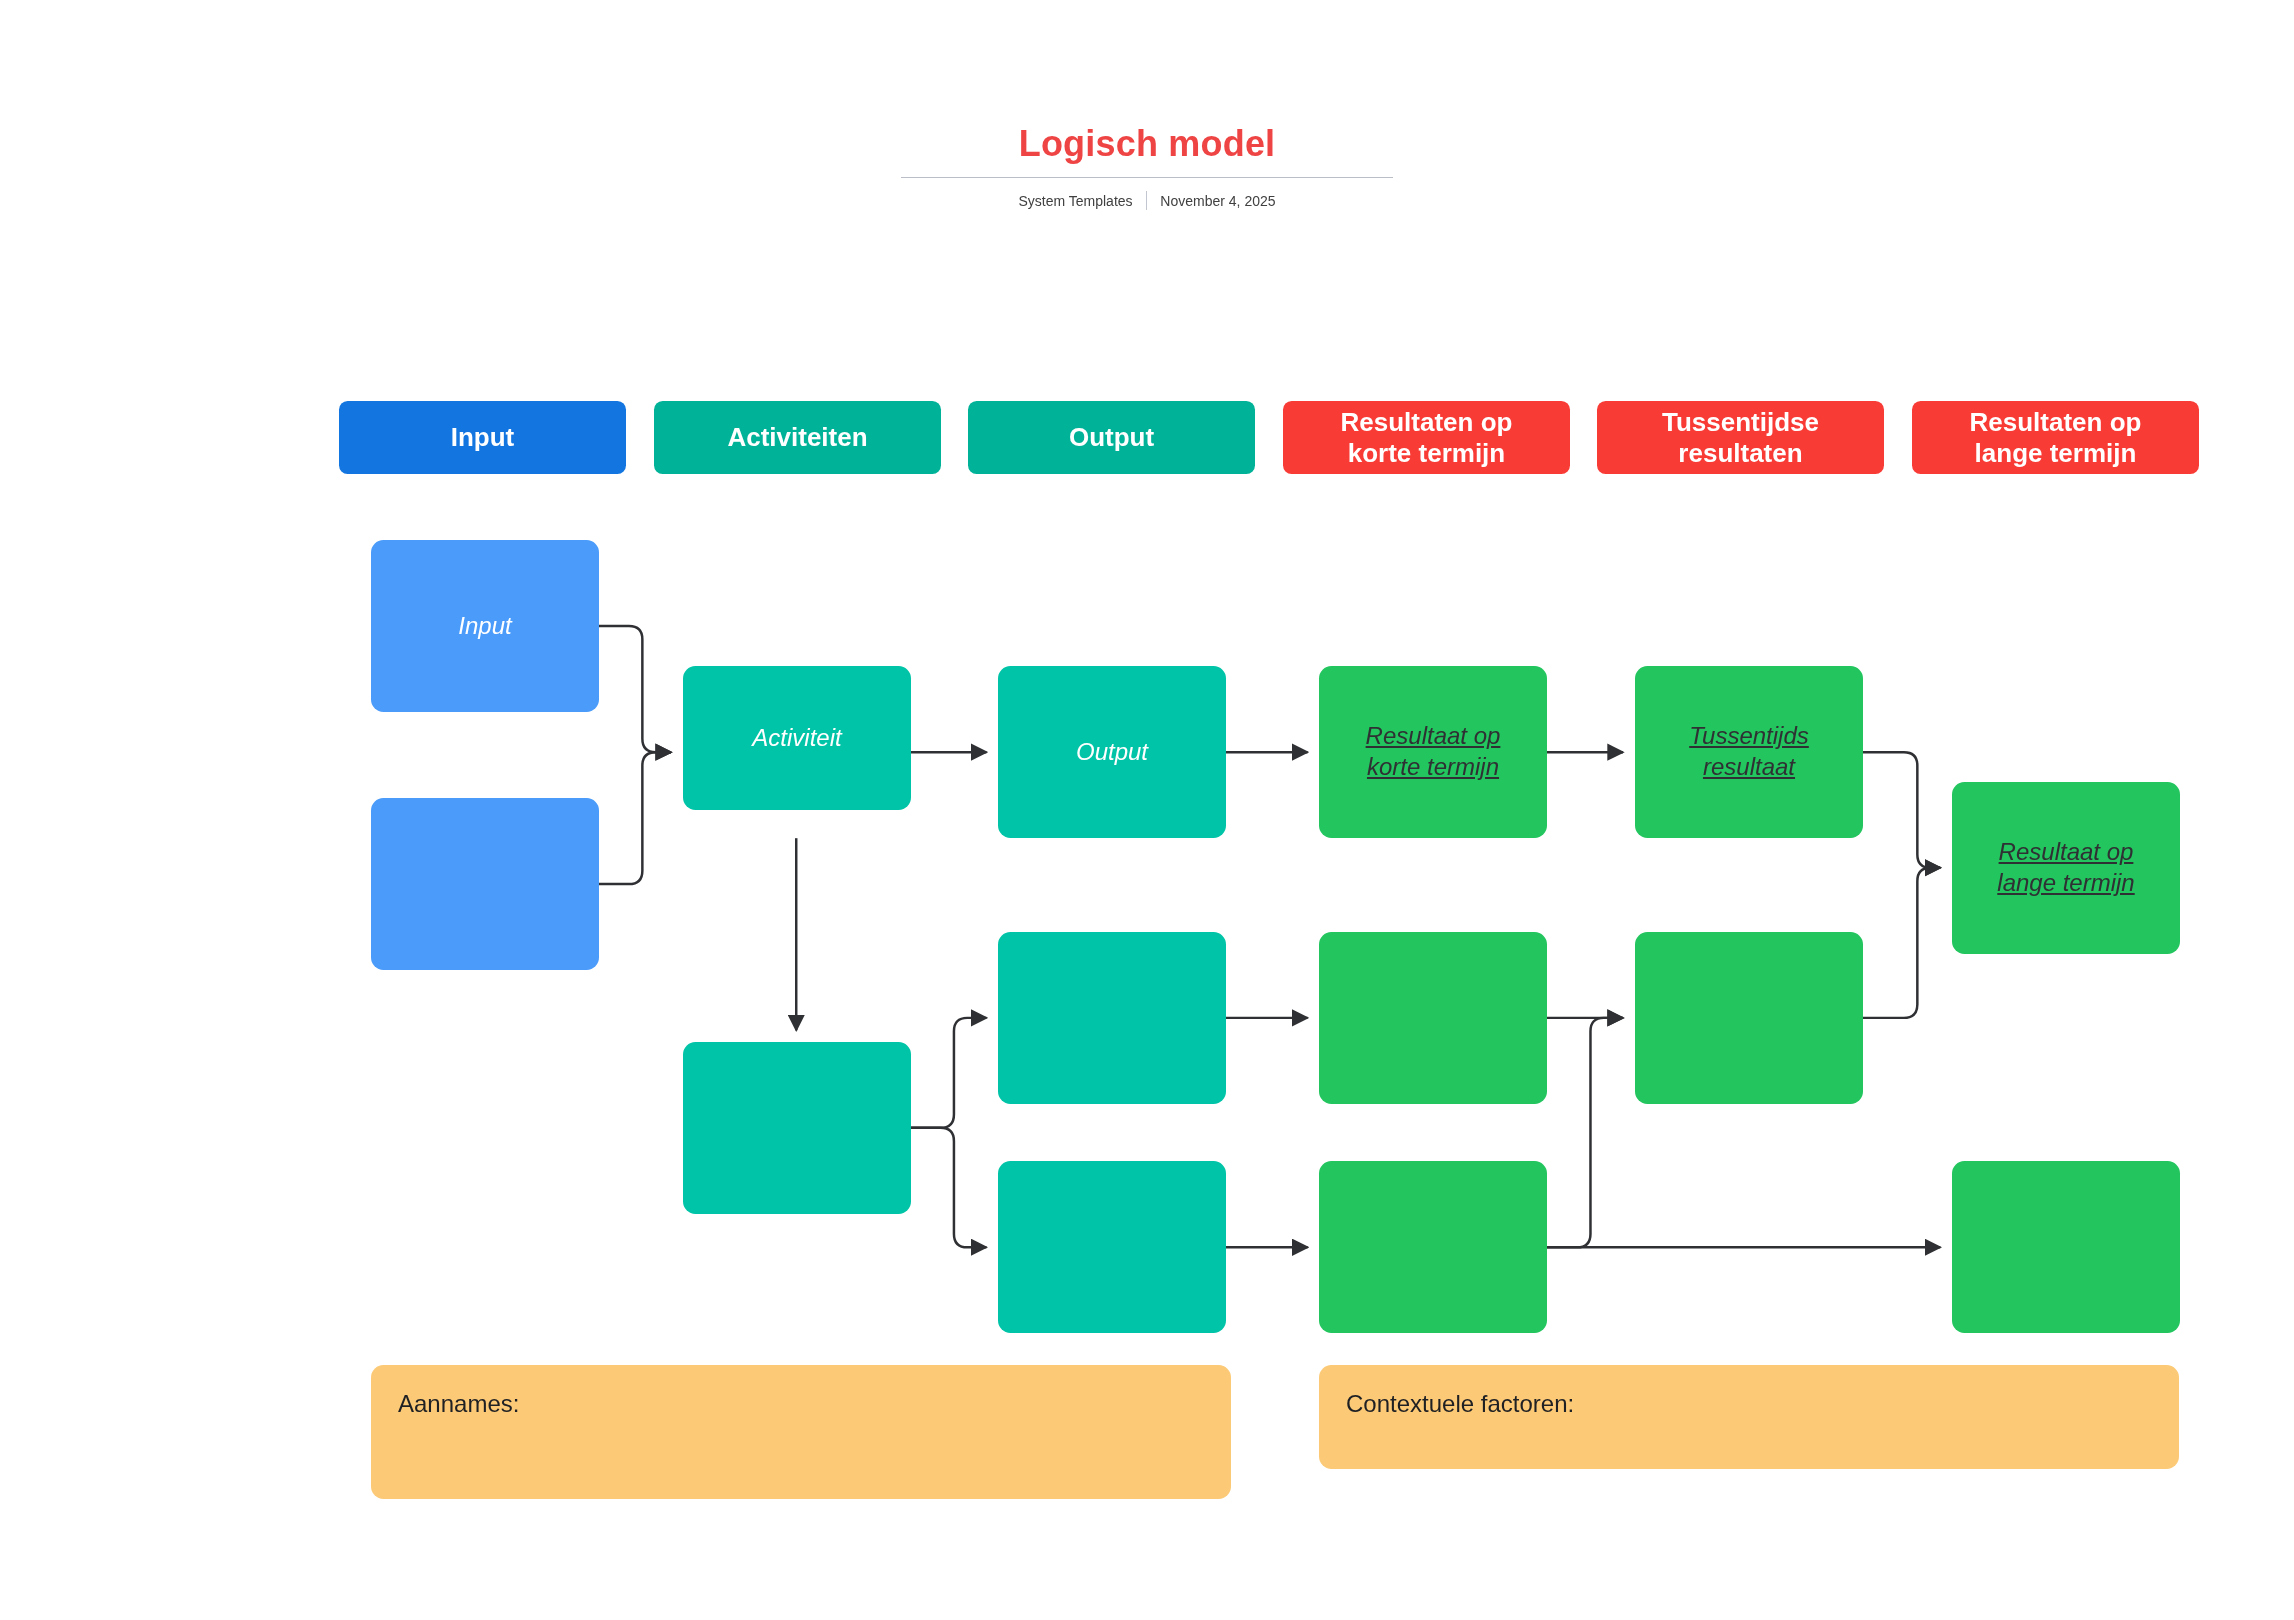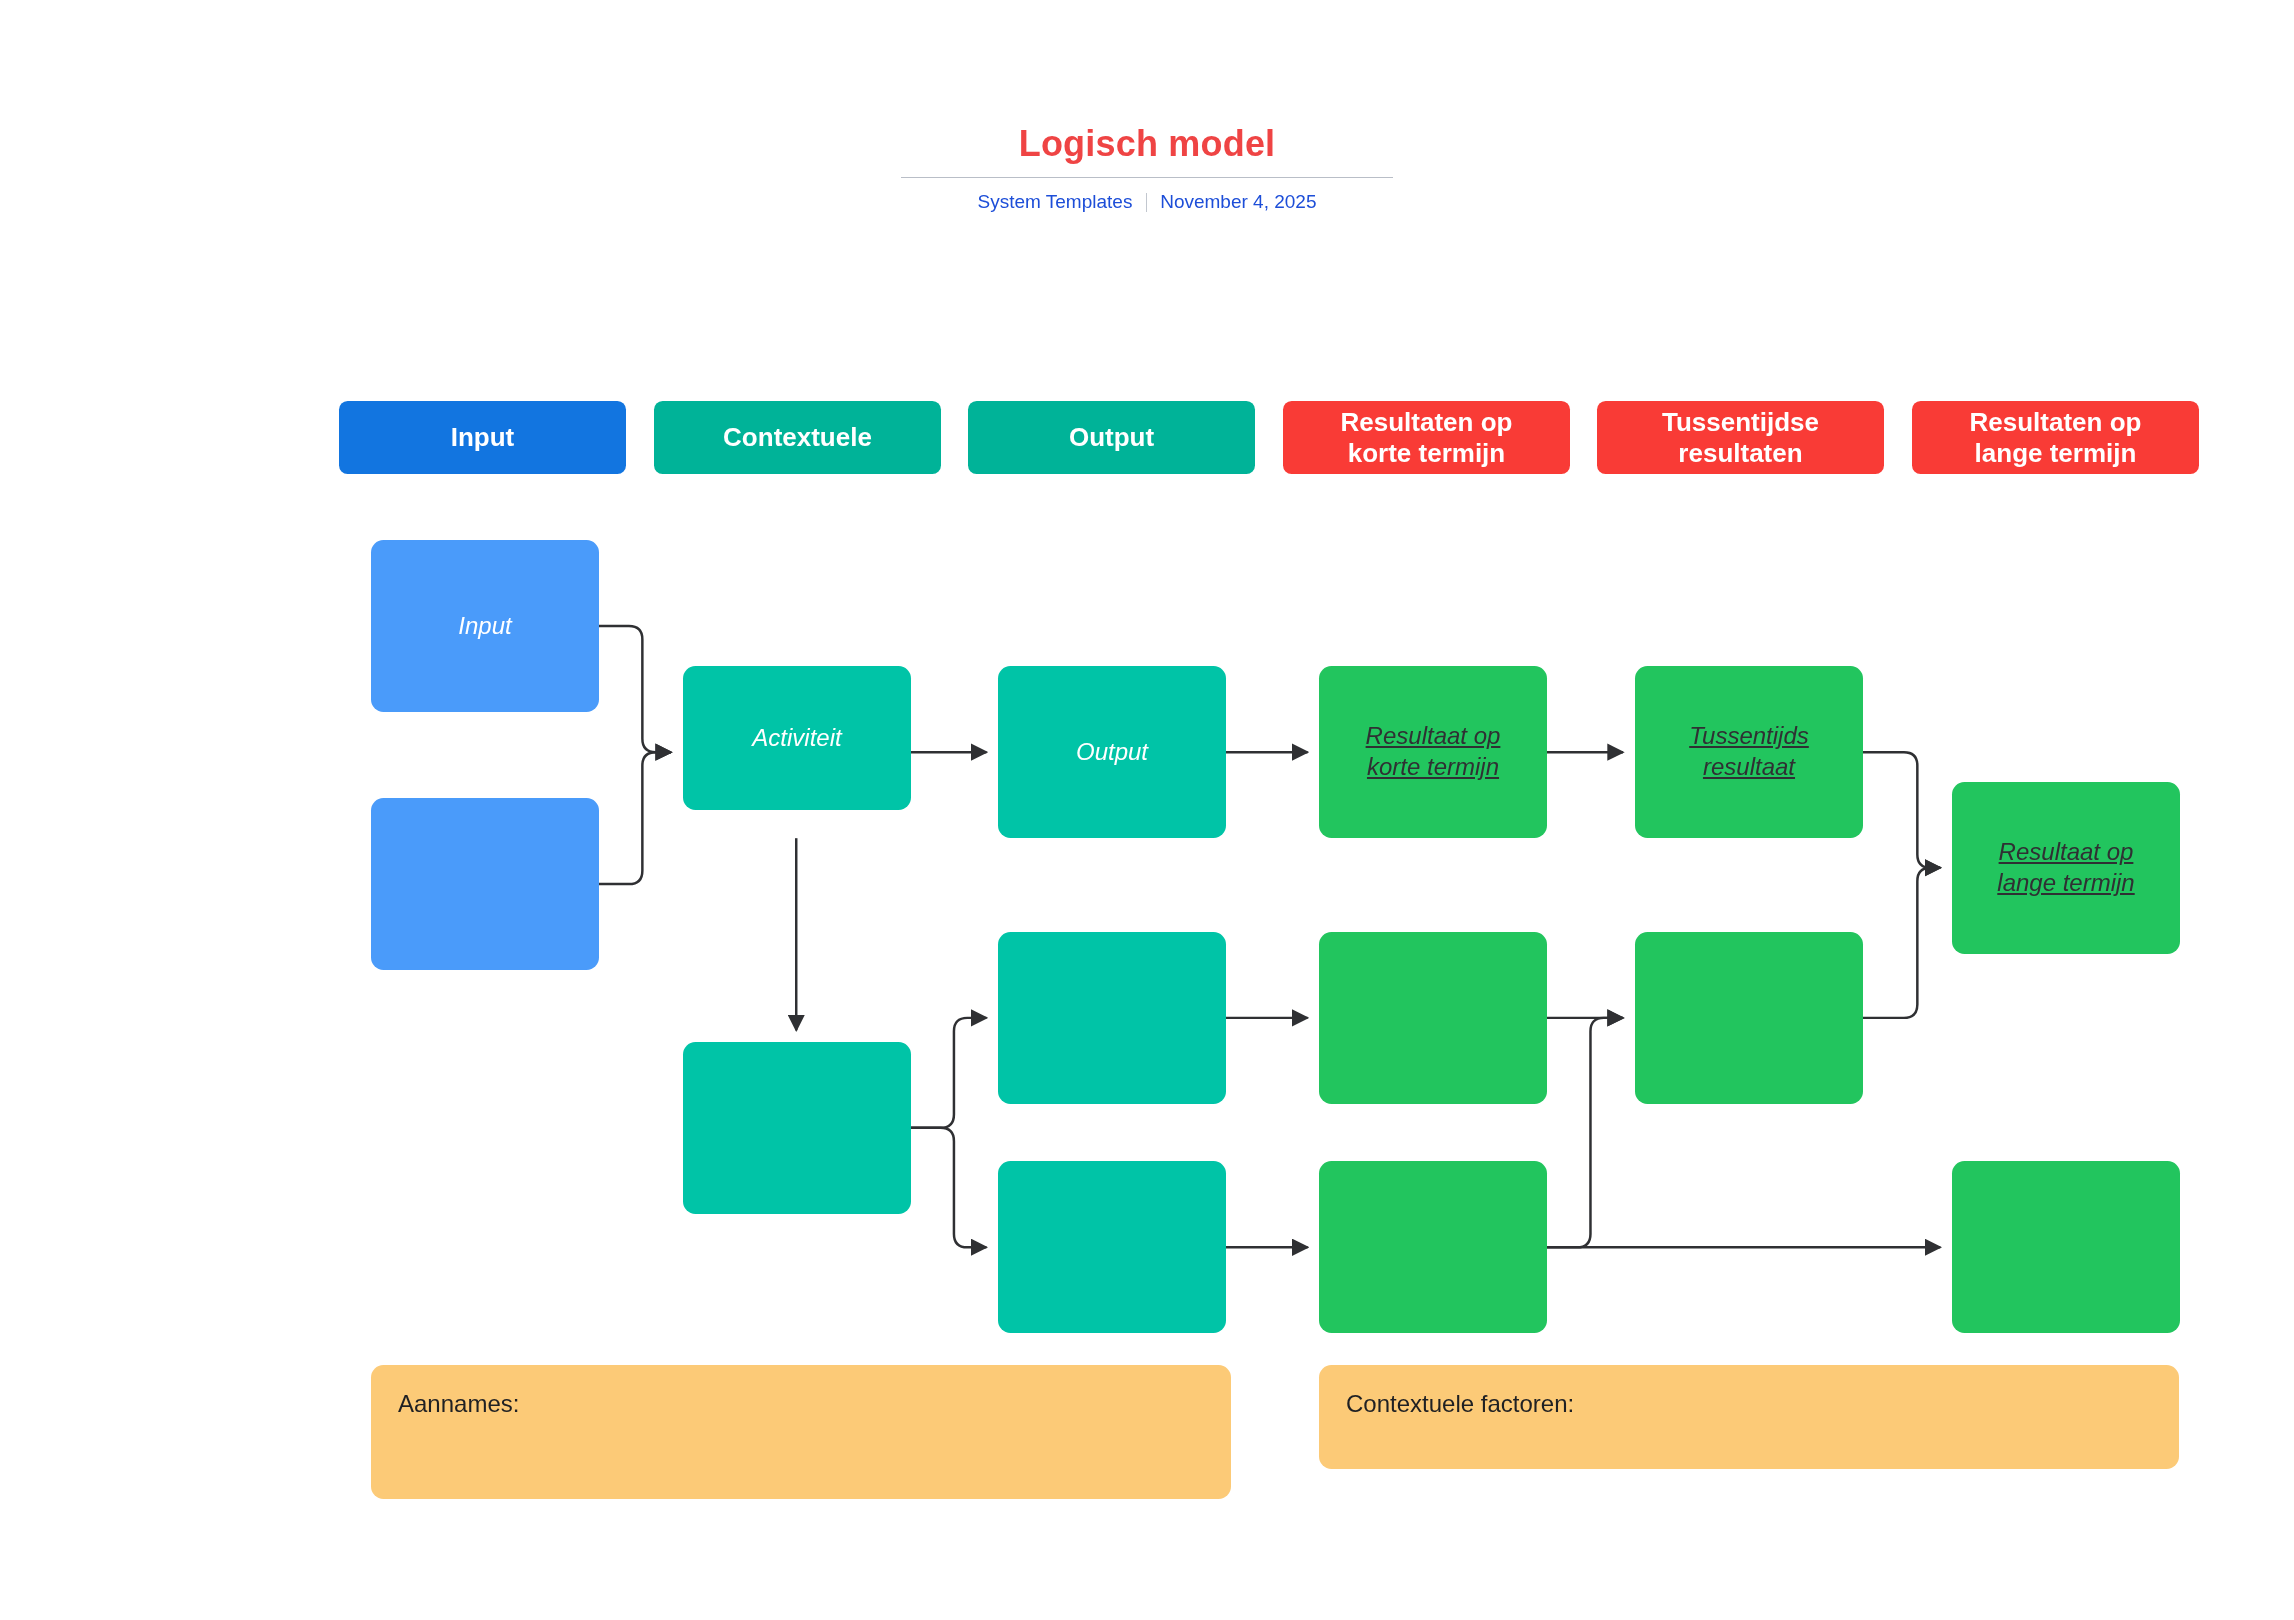--- a/index.html
+++ b/index.html
@@ -29,22 +29,22 @@
     color: #ef4444;
     letter-spacing: 0.2px;
     line-height: 1.1;
     padding-bottom: 13.4px;
     margin: 0 auto;
     width: 492px;
     border-bottom: 1.9px solid #b9bec7;
   }
   #doc-subheader {
     margin-top: 13.4px;
-    font-size: 19px;
-    color: #1d4ed8;
+    font-size: 14px;
+    color: #404040;
     display: flex;
     justify-content: center;
     align-items: center;
     gap: 13.4px;
   }
   #doc-subheader .divider {
     display: inline-block;
     width: 1px;
     height: 19px;
     background: #c2c7cf;
@@ -118,21 +118,21 @@
     <span class="divider"></span>
     <span>November 4, 2025</span>
   </div>
 </div>
 
 <div id="column-headers">
     <div class="col-header" style="left: 339px; top: 401px; width: 287px; height: 73px; background: rgb(18, 117, 224);">
       <span>Input</span>
     </div>
     <div class="col-header" style="left: 654px; top: 401px; width: 287px; height: 73px; background: rgb(0, 179, 152);">
-      <span>Contextuele</span>
+      <span>Activiteiten</span>
     </div>
     <div class="col-header" style="left: 968px; top: 401px; width: 287px; height: 73px; background: rgb(0, 179, 152);">
       <span>Output</span>
     </div>
     <div class="col-header" style="left: 1283px; top: 401px; width: 287px; height: 73px; background: rgb(249, 59, 54);">
       <span>Resultaten op<br>korte termijn</span>
     </div>
     <div class="col-header" style="left: 1597px; top: 401px; width: 287px; height: 73px; background: rgb(249, 59, 54);">
       <span>Tussentijdse<br>resultaten</span>
     </div>

